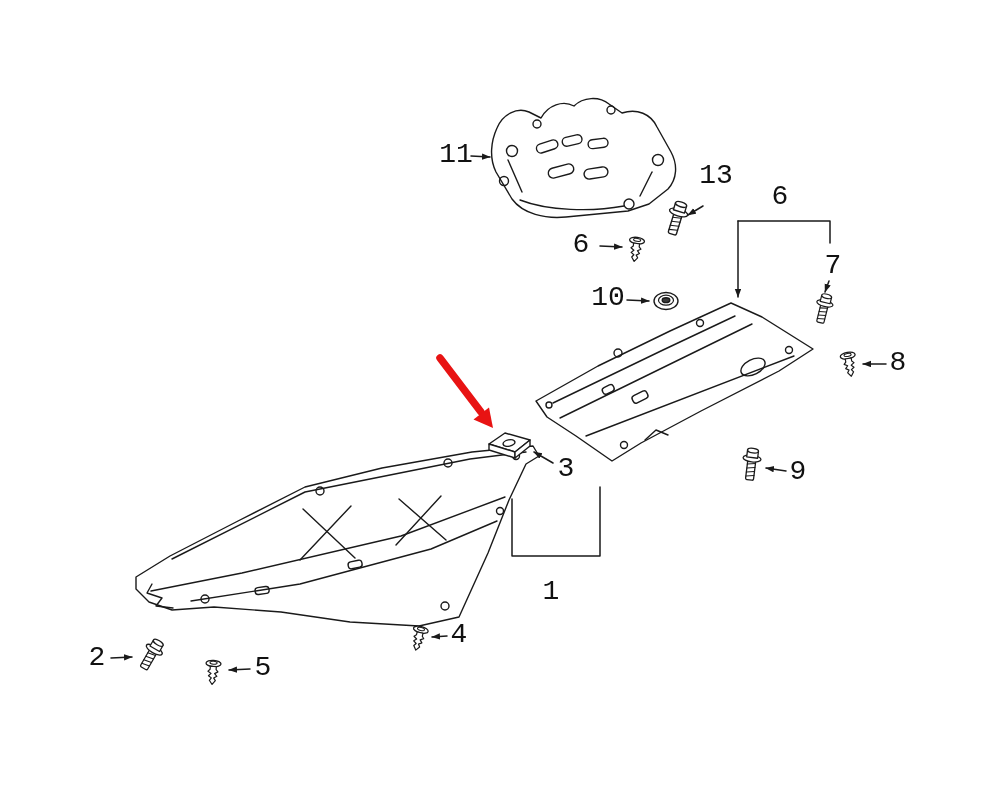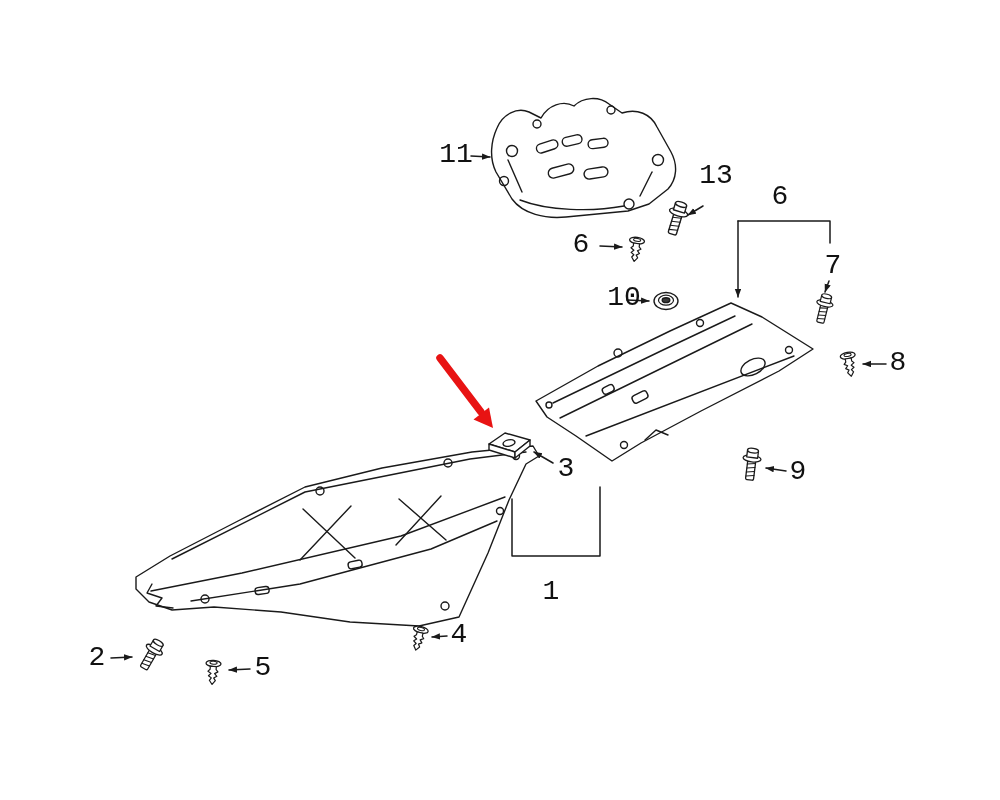--- a/index.html
+++ b/index.html
@@ -151,18 +151,18 @@
 
   <div class="callout" style="left:551px; top:592px">1</div>
   <div class="callout" style="left:97px;  top:658px">2</div>
   <div class="callout" style="left:566px; top:469px">3</div>
   <div class="callout" style="left:459px; top:635px">4</div>
   <div class="callout" style="left:263px; top:668px">5</div>
   <div class="callout" style="left:780px; top:197px">6</div>
   <div class="callout" style="left:833px; top:266px">7</div>
   <div class="callout" style="left:898px; top:363px">8</div>
   <div class="callout" style="left:798px; top:472px">9</div>
-  <div class="callout" style="left:624px; top:298px">10</div>
+  <div class="callout" style="left:608px; top:298px">10</div>
   <div class="callout" style="left:456px; top:155px">11</div>
   <div class="callout" style="left:581px; top:245px">6</div>
   <div class="callout" style="left:716px; top:176px">13</div>
 
 </div>
 
 </body></html>

